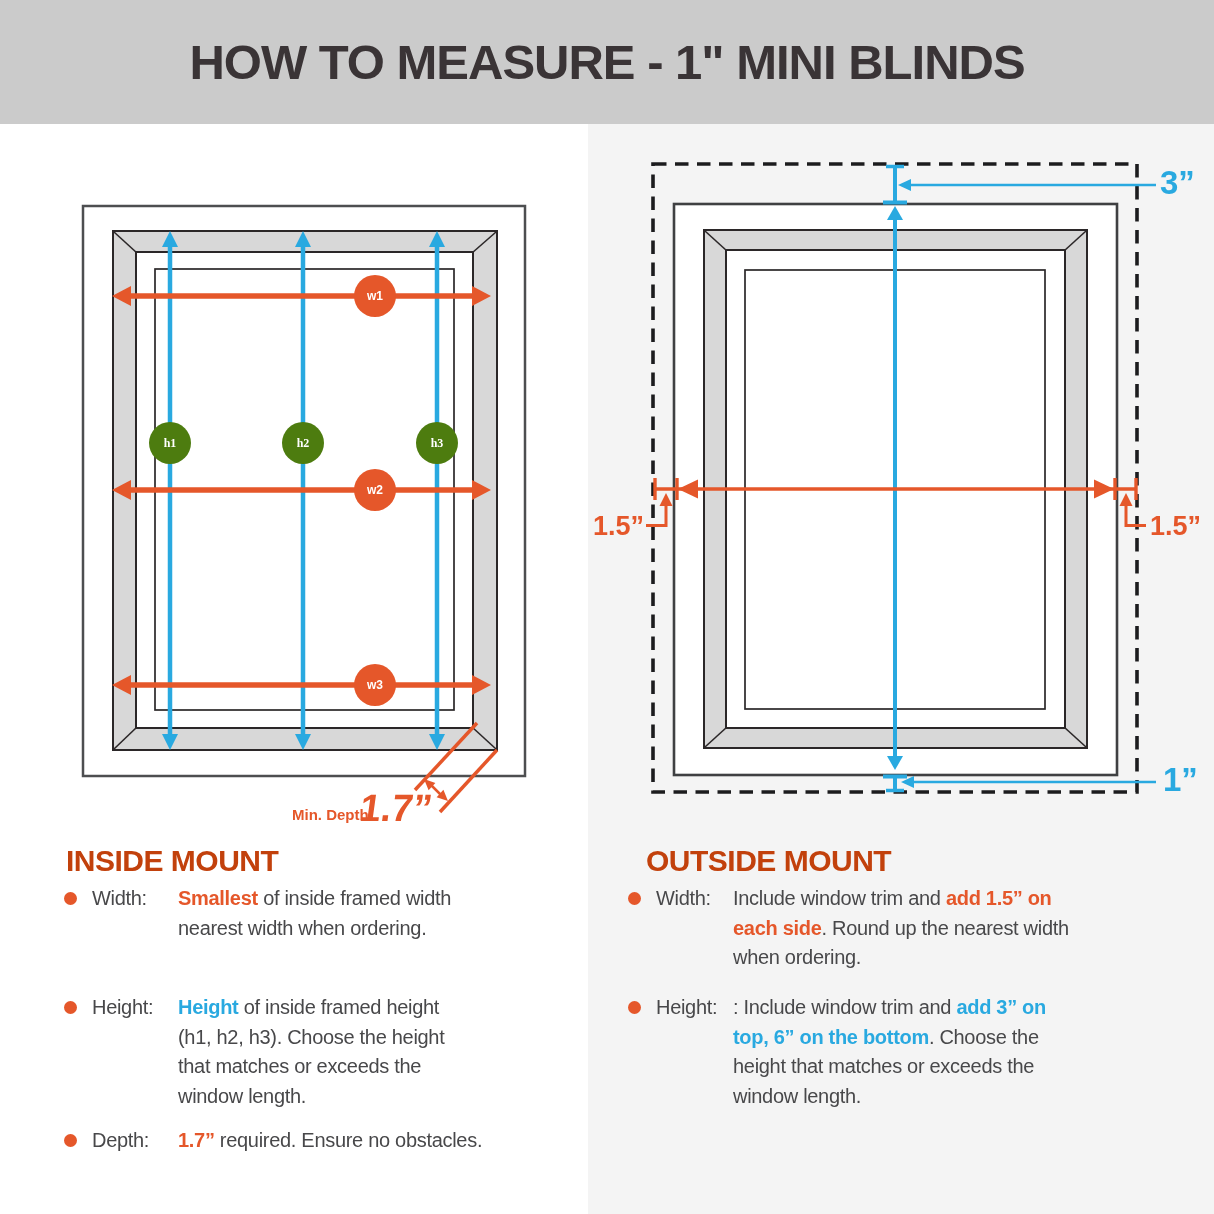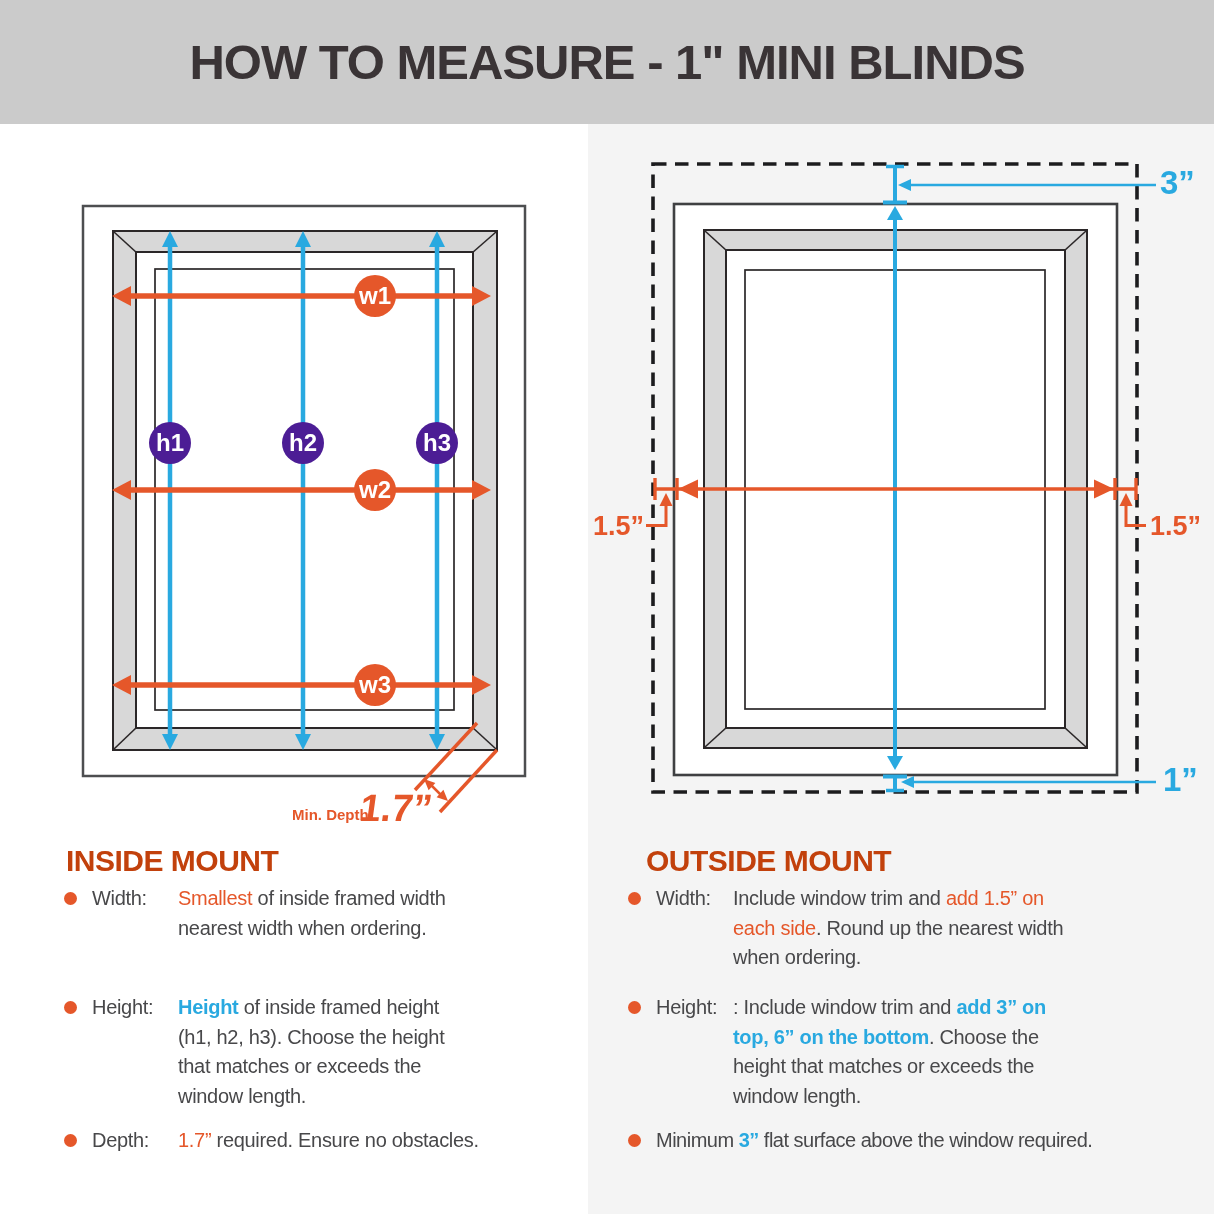--- a/index.html
+++ b/index.html
@@ -10,23 +10,23 @@
           display:flex;align-items:center;justify-content:center;}
   .header h1{margin:0;font-size:49px;font-weight:700;color:#3a3436;letter-spacing:-1px;}
   
   .panel-left{position:absolute;left:0;top:124px;width:588px;height:1090px;background:#ffffff;}
   .panel-right{position:absolute;left:588px;top:124px;width:626px;height:1090px;background:#f4f4f4;}
   svg{position:absolute;overflow:visible;}
   .svg-left{left:0;top:125px;}
   .svg-right{left:588px;top:125px;}
   
   .badge{position:absolute;width:42px;height:42px;border-radius:50%;color:#ffffff;
-         font-size:24px;font-weight:700;display:flex;align-items:center;justify-content:center;}
+         font-size:12px;font-weight:700;display:flex;align-items:center;justify-content:center;}
   .badge.orange{background:#e5572a;}
-  .badge.blue{background:#4c1d95;}
+  .badge.blue{background:#4d7c0f;font-family:Liberation Serif, serif;}
   
   .lbl{position:absolute;font-weight:700;white-space:nowrap;}
   .lbl.orange{color:#e5572a;}
   .lbl.blue{color:#29a9e0;}
   .min-depth-label{left:292px;top:806px;font-size:15px;}
   .min-depth-value{left:360px;top:787px;font-size:38px;transform:skewX(-8deg);}
   .r-top{left:1160px;top:164px;font-size:33px;}
   .r-bottom{left:1163px;top:761px;font-size:33px;}
   .r-left{left:580px;top:511px;width:64px;text-align:right;font-size:27px;}
   .r-right{left:1150px;top:511px;font-size:27px;}
@@ -34,21 +34,21 @@
   .section-title{position:absolute;font-size:30px;font-weight:700;color:#c2410c;letter-spacing:-0.5px;white-space:nowrap;}
   .st-left{left:66px;top:844px;}
   .st-right{left:646px;top:844px;}
   .li{position:absolute;display:flex;color:#48484a;font-size:20px;letter-spacing:-0.3px;}
   .li .dot{flex:0 0 28px;}
   .li .dot i{display:block;width:13px;height:13px;border-radius:50%;background:#e5572a;margin-top:8px;}
   .li .label{flex:0 0 86px;line-height:29.5px;white-space:nowrap;}
   .li.right .label{flex:0 0 77px;}
   .li .desc{line-height:29.5px;}
   .line{display:block;white-space:nowrap;line-height:29.5px;}
-  .em-o{color:#e5572a;font-weight:400;}
+  .em-o{color:#e5572a;font-weight:700;}
   .em-b{color:#29a9e0;font-weight:700;}
   .im1{left:64px;top:884px;}  .im2{left:64px;top:993px;}  .im3{left:64px;top:1126px;justify-content:flex-end;}
   .om1{left:628px;top:884px;} .om2{left:628px;top:993px;} .om3{left:628px;top:1126px;letter-spacing:-0.5px;}
 </style>
 </head>
 <body>
 
 <div class="page">
 
   <div class="header">
@@ -235,22 +235,14 @@
       </span>
     <span class="label">Height:</span>
     <span class="desc">
       <span class="line"><span>: Include window trim and </span><span class="em-b">add 3” on</span></span>
       <span class="line"><span class="em-b">top, 6” on the bottom</span><span>. Choose the</span></span>
       <span class="line">height that matches or exceeds the</span>
       <span class="line">window length.</span>
     </span>
   </div>
 
-  <div class="li om3">
-    <span class="dot">
-        <i></i>
-      </span>
-    <span class="desc">
-      <span class="line note"><span>Minimum </span><span class="em-b">3”</span><span> flat surface above the window required.</span></span>
-    </span>
-  </div>
 
 </div>
 
 </body></html>

